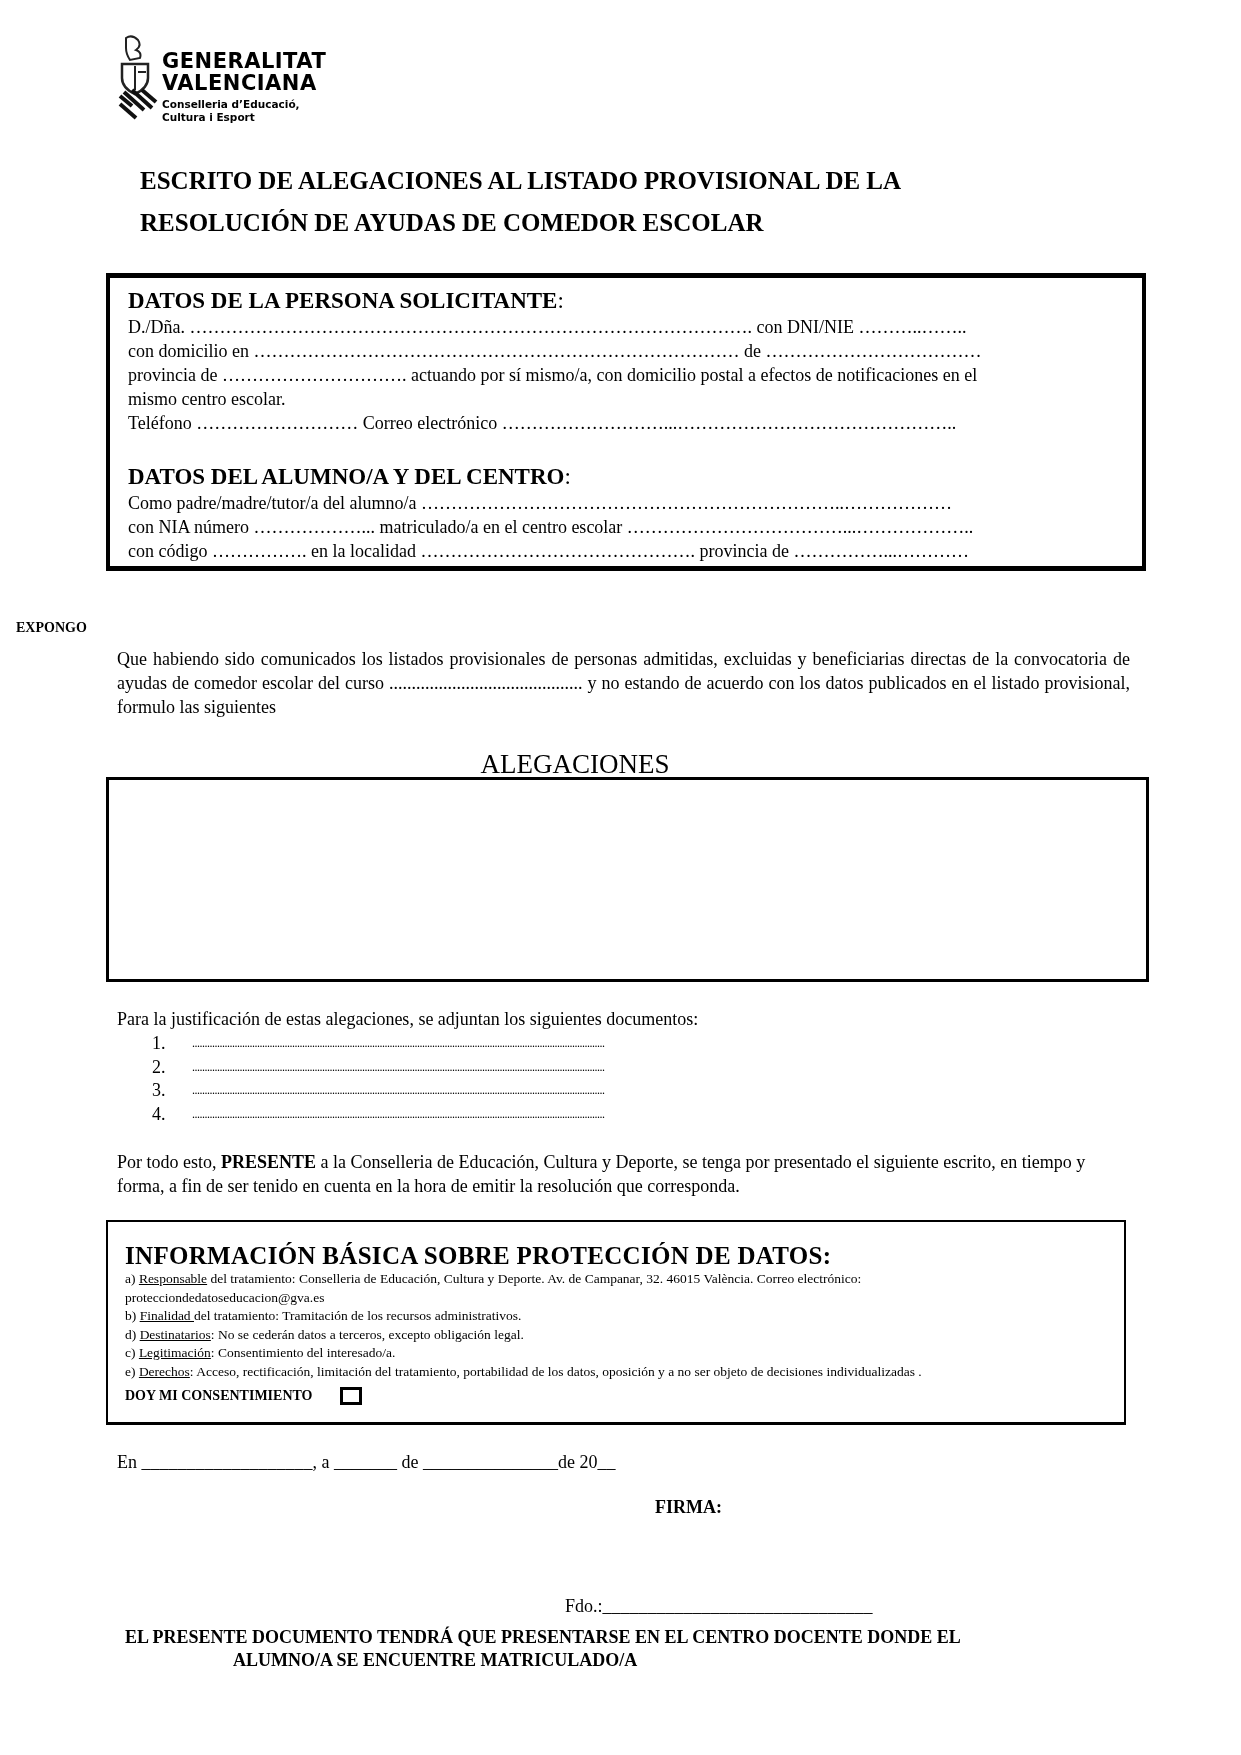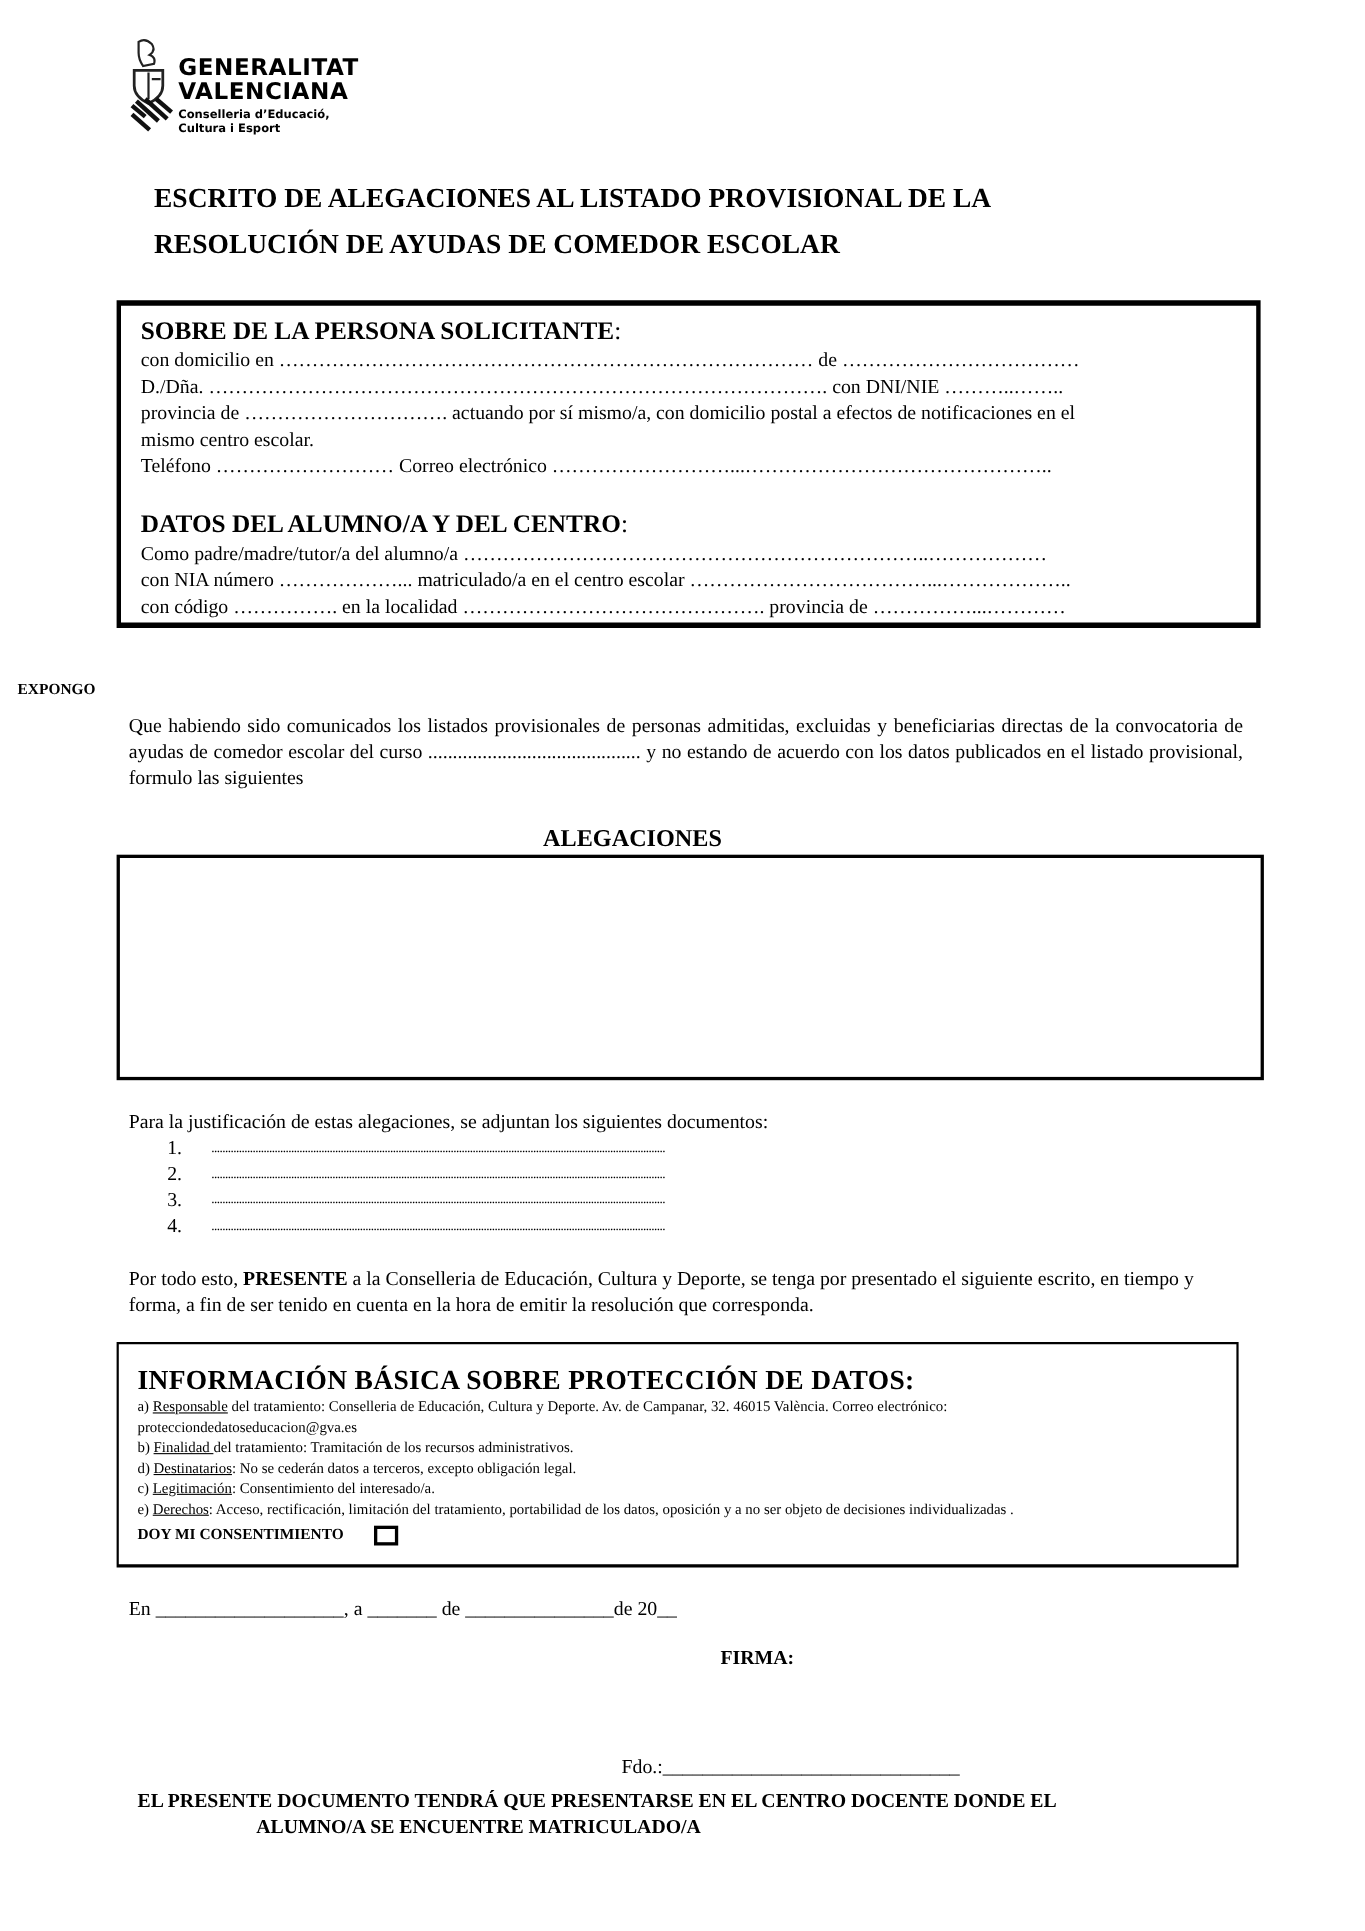--- a/index.html
+++ b/index.html
@@ -29,21 +29,21 @@
       font-size: 18px; line-height: 24px;
     }
     .sec-head { font-size: 23px; font-weight: bold; line-height: 28px; }
     .sec-head .colon { font-weight: normal; }
     .line { white-space: nowrap; overflow: hidden; }
     .gap { height: 28px; }
 
     .expongo-h { left: 0; width: 1150px; top: 620px; text-align: left; font-size: 14px; font-weight: bold; padding-left: 16px; }
     .expongo-p { left: 117px; width: 1013px; top: 647px; font-size: 18px; line-height: 24px; text-align: justify; }
 
-    .aleg-h { left: 0; width: 1150px; top: 749px; text-align: center; font-size: 22px; font-weight: bold; }
+    .aleg-h { left: 0; width: 1150px; top: 749px; text-align: center; font-size: 27px; font-weight: normal; }
     .aleg-box { left: 106px; top: 777px; width: 1043px; height: 205px; border: 3px solid #000; box-sizing: border-box; }
 
     .just-p { left: 117px; top: 1007px; font-size: 18px; line-height: 24px; }
     .doc-list { left: 152px; top: 1032px; font-size: 18px; line-height: 23.5px; }
     .doc-list .row { display: flex; }
     .doc-list .num { width: 40px; }
     .doc-list .dots { letter-spacing: -0.5px; font-size: 12px; line-height: 23.5px; }
 
     .solicito { left: 117px; top: 1150px; width: 1020px; font-size: 18px; line-height: 24px; }
 
@@ -92,23 +92,23 @@
   </div>
 </div>
 
 <div class="abs title">
   <div>ESCRITO DE ALEGACIONES AL LISTADO PROVISIONAL DE LA</div>
   <div>RESOLUCIÓN DE AYUDAS DE COMEDOR ESCOLAR</div>
 </div>
 
 <div class="abs box1">
   <div class="inner">
-    <div class="sec-head"><span>SOBRE DE LA PERSONA SOLICITANTE</span><span class="colon">:</span></div>
+    <div class="sec-head"><span>DATOS DE LA PERSONA SOLICITANTE</span><span class="colon">:</span></div>
+    <div class="line">D./Dña. …………………………………………………………………………………. con DNI/NIE ………..……..</div>
     <div class="line">con domicilio en ……………………………………………………………………… de ………………………………</div>
-    <div class="line">D./Dña. …………………………………………………………………………………. con DNI/NIE ………..……..</div>
     <div class="line">provincia de …………………………. actuando por sí mismo/a, con domicilio postal a efectos de notificaciones en el</div>
     <div class="line">mismo centro escolar.</div>
     <div class="line">Teléfono ……………………… Correo electrónico ………………………...………………………………………..</div>
     <div class="gap"></div>
     <div class="sec-head"><span>DATOS DEL ALUMNO/A Y DEL CENTRO</span><span class="colon">:</span></div>
     <div class="line">Como padre/madre/tutor/a del alumno/a ……………………………………………………………..………………</div>
     <div class="line">con NIA número ………………... matriculado/a en el centro escolar ………………………………...………………..</div>
     <div class="line">con código ……………. en la localidad ………………………………………. provincia de ……………...…………</div>
   </div>
 </div>

